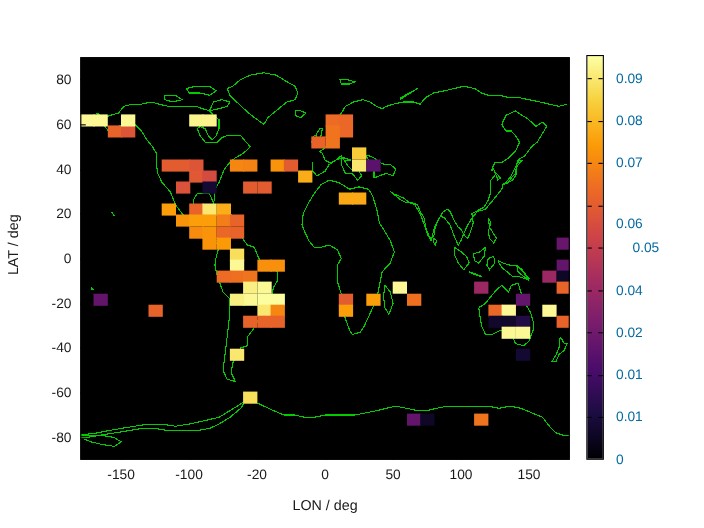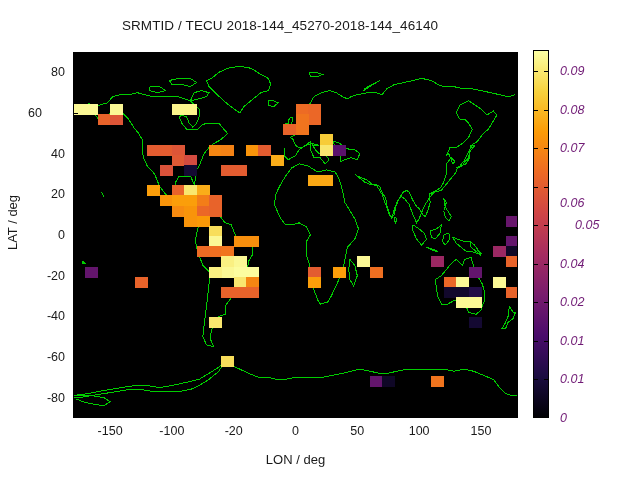--- a/index.html
+++ b/index.html
@@ -54,32 +54,31 @@
     transform:rotate(-90deg);transform-origin:50% 50%;
   }
 
   
   #cbar-wrap{position:absolute;left:533px;top:50px;width:16px;height:368px;}
   #cbar{
     position:absolute;left:0;top:0;width:16px;height:368px;
     border:1px solid #000;box-sizing:border-box;
   }
   .cbtick-label{
-    position:absolute;left:560px;font-size:12.5px;color:#701a75;
-    white-space:nowrap;transform:translateY(-50%);font-style:italic;
+    position:absolute;left:560px;font-size:12.5px;color:#0369a1;
+    white-space:nowrap;transform:translateY(-50%);
   }
   .cbtick-left{position:absolute;left:534px;width:4px;height:1px;background:#000;}
   .cbtick-right{position:absolute;left:544px;width:4px;height:1px;background:#000;}
 </style>
 </head>
 <body>
 
 <div id="root">
 
-  <div id="title">SRMTID / TECU 2018-144_45270-2018-144_46140</div>
 
   <div id="plot">
     <svg id="coast" viewBox="0 0 445 366" preserveAspectRatio="none">
         <polyline points="14.8,50.8 22.3,54.9 27.2,52.9 34.6,50.8 39.6,44.7 47.0,42.7 55.6,42.7 64.3,40.7 71.7,42.7 80.3,44.7 89.0,44.7 98.9,44.7 105.1,44.7 111.3,46.8 117.4,48.8 121.1,52.9 126.1,56.9 126.1,65.1 123.6,71.2 119.9,75.2 116.2,71.2 113.7,65.1 108.8,63.0 106.3,65.1 108.8,71.2 113.7,77.3 121.1,77.3 124.8,77.3 128.6,73.2 133.5,71.2 140.9,71.2 145.9,71.2 150.8,77.3 154.5,81.3 148.3,87.4 140.9,91.5 136.0,95.6 131.0,101.7 128.6,107.8 126.1,113.9 122.4,120.0 122.4,128.1 121.1,132.2 117.4,124.0 112.5,124.0 106.3,124.0 102.6,130.1 102.6,138.3 105.1,146.4 108.8,146.4 113.7,146.4 115.0,140.3 111.3,140.3 108.8,144.4 105.1,150.5 98.9,148.4 92.7,142.3 86.5,134.2 84.1,128.1 81.6,122.0 77.9,117.9 74.2,113.9 70.5,105.7 69.2,97.6 69.2,87.4 65.5,81.3 60.6,75.2 55.6,67.1 49.4,61.0 42.0,59.0 34.6,63.0 27.2,69.1 22.3,63.0 17.3,56.9 14.8,50.8" fill="none" stroke="#00cc00" stroke-width="1" shape-rendering="crispEdges"></polyline>
         <polyline points="166.9,61.0 170.6,54.9 175.5,50.8 182.9,44.7 187.9,40.7 195.3,38.6 197.8,32.5 195.3,26.4 187.9,22.4 178.0,16.3 166.9,14.2 154.5,16.3 145.9,20.3 138.4,26.4 133.5,28.5 136.0,34.6 142.2,40.7 150.8,48.8 158.2,54.9 166.9,61.0" fill="none" stroke="#00cc00" stroke-width="1" shape-rendering="crispEdges"></polyline>
         <polyline points="98.9,32.5 108.8,32.5 117.4,34.6 123.6,30.5 117.4,26.4 105.1,26.4 96.4,28.5 98.9,32.5" fill="none" stroke="#00cc00" stroke-width="1" shape-rendering="crispEdges"></polyline>
         <polyline points="76.6,34.6 86.5,34.6 92.7,38.6 84.1,40.7 76.6,38.6 76.6,34.6" fill="none" stroke="#00cc00" stroke-width="1" shape-rendering="crispEdges"></polyline>
         <polyline points="117.4,48.8 126.1,46.8 133.5,44.7 136.0,40.7 128.6,38.6 121.1,40.7 117.4,48.8" fill="none" stroke="#00cc00" stroke-width="1" shape-rendering="crispEdges"></polyline>
         <polyline points="122.4,166.7 127.3,166.7 131.0,160.6 134.7,158.6 140.9,160.6 145.9,162.7 152.0,170.8 158.2,172.8 160.7,178.9 163.2,185.0 168.1,187.1 174.3,189.1 179.2,195.2 179.2,203.3 175.5,209.4 174.3,217.6 171.8,225.7 165.6,231.8 163.2,235.9 158.2,246.0 152.0,254.2 152.0,262.3 145.9,264.3 142.2,270.4 138.4,278.6 137.2,286.7 140.9,294.8 133.5,292.8 129.8,284.7 131.0,274.5 132.3,264.3 133.5,254.2 134.7,244.0 136.0,231.8 136.0,219.6 129.8,213.5 126.1,203.3 123.6,195.2 122.4,189.1 123.6,181.0 126.1,172.8 122.4,166.7" fill="none" stroke="#00cc00" stroke-width="1" shape-rendering="crispEdges"></polyline>
         <polyline points="201.5,152.5 202.7,142.3 207.7,132.2 212.6,124.0 218.8,115.9 226.2,111.8 234.9,113.9 244.8,120.0 253.4,117.9 262.1,120.0 265.8,126.1 269.5,138.3 271.9,150.5 276.9,158.6 281.8,166.7 285.5,176.9 281.8,187.1 274.4,195.2 271.9,207.4 269.5,219.6 265.8,227.7 262.1,235.9 258.3,244.0 254.6,250.1 247.2,252.1 244.8,248.1 241.0,237.9 238.6,227.7 237.3,215.5 233.6,203.3 233.6,189.1 237.3,183.0 233.6,174.9 226.2,170.8 218.8,172.8 212.6,172.8 207.7,166.7 204.0,158.6 201.5,152.5" fill="none" stroke="#00cc00" stroke-width="1" shape-rendering="crispEdges"></polyline>
@@ -207,21 +206,21 @@
         <div class="cell" style="left: 395.556px; top: 245.017px; width: 13px; height: 11px; background: rgb(251, 248, 149);"></div>
         <div class="cell" style="left: 395.556px; top: 265.35px; width: 13px; height: 11px; background: rgb(20, 9, 50);"></div>
         <div class="cell" style="left: 432.639px; top: 204.35px; width: 13px; height: 11px; background: rgb(232, 99, 42);"></div>
       </div>
   </div>
   <div id="plot-border"></div>
 
   <div id="ticks">
       <div class="ytick-label" style="top: 72.3333px; width: 60px; right: 575px;">80</div>
       <div class="ytick-mark" style="top: 72.3333px;"></div>
-      <div class="ytick-label" style="top: 113px; width: 60px; right: 575px; text-align: center;">60</div>
+      <div class="ytick-label" style="top: 113px; width: 60px; right: 575px;">60</div>
       <div class="ytick-mark" style="top: 113px;"></div>
       <div class="ytick-label" style="top: 153.667px; width: 60px; right: 575px;">40</div>
       <div class="ytick-mark" style="top: 153.667px;"></div>
       <div class="ytick-label" style="top: 194.333px; width: 60px; right: 575px;">20</div>
       <div class="ytick-mark" style="top: 194.333px;"></div>
       <div class="ytick-label" style="top: 235px; width: 60px; right: 575px;">0</div>
       <div class="ytick-mark" style="top: 235px;"></div>
       <div class="ytick-label" style="top: 275.667px; width: 60px; right: 575px;">-20</div>
       <div class="ytick-mark" style="top: 275.667px;"></div>
       <div class="ytick-label" style="top: 316.333px; width: 60px; right: 575px;">-40</div>

